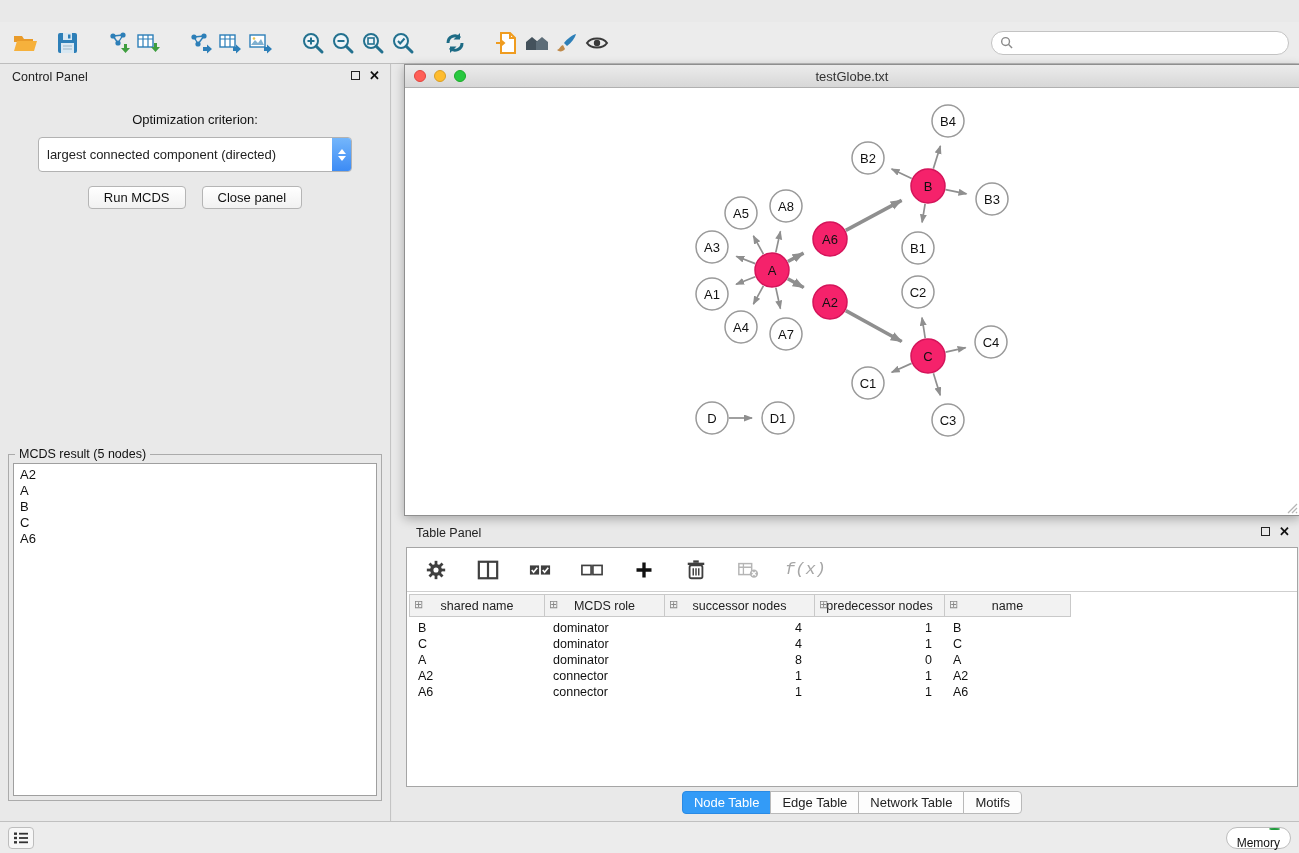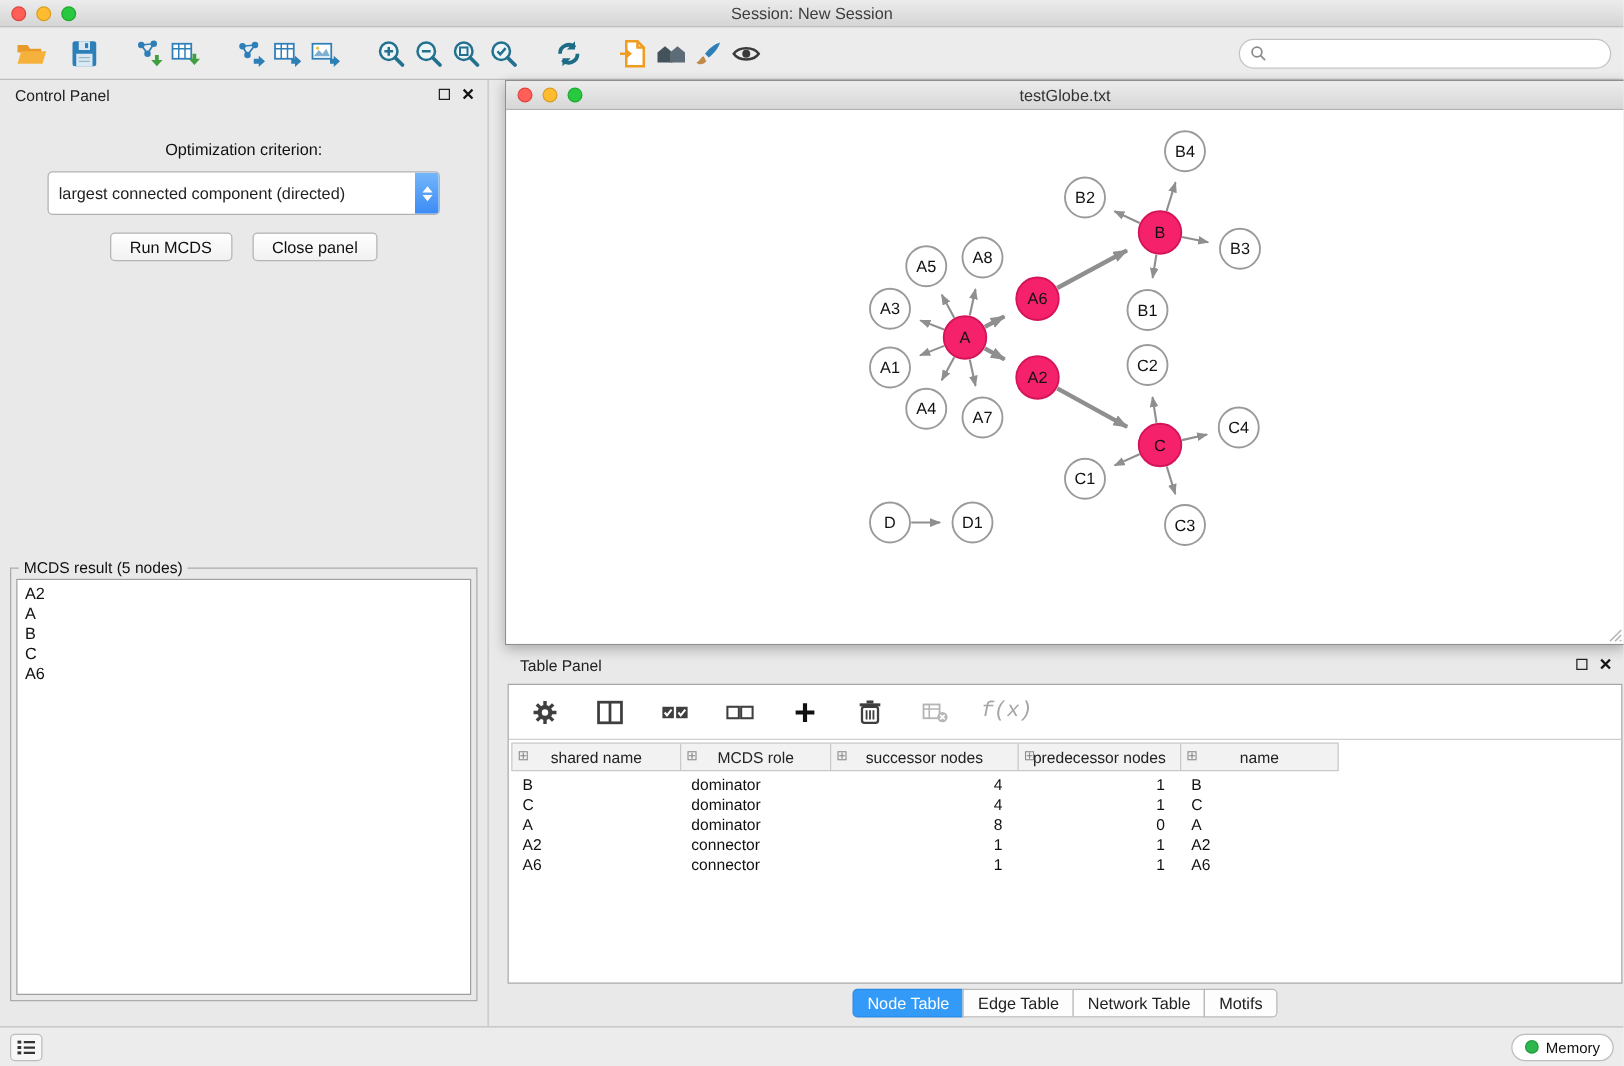--- a/index.html
+++ b/index.html
@@ -90,36 +90,28 @@
   .th:nth-child(4), .td:nth-child(4) { width:130px; }
   .th:nth-child(5), .td:nth-child(5) { width:125px; }
   .tp-tabs { position:absolute; left:0; right:0; bottom:7px; display:flex; justify-content:center; }
 
   
   .statusbar { position:absolute; left:0; right:0; bottom:0; height:32px; background:#ececec; border-top:1px solid #c0c0c0;
     display:flex; align-items:center; padding:0 8px; }
   .status-left-btn { width:26px; height:22px; border:1px solid #bdbdbd; border-radius:4px; background:#f7f7f7;
     display:flex; align-items:center; justify-content:center; }
   .memory-btn { margin-left:auto; height:22px; border:1px solid #bdbdbd; border-radius:11px; background:#fff;
-    display:flex; align-items:center; gap:6px; padding:0 10px; font-size:12px; color:#111; }
+    display:flex; align-items:flex-end; gap:6px; padding:0 10px; font-size:12px; color:#111;flex-direction:column; }
   .mem-dot { width:11px; height:11px; border-radius:50%; background:#2db84d; border:1px solid #209a3c; }
 </style>
 </head>
 <body>
 
 <div class="app">
 
-  <div class="titlebar">
-    <div class="traffic">
-      <span class="tl red"></span>
-      <span class="tl yellow"></span>
-      <span class="tl green"></span>
-    </div>
-    <span>Session: New Session</span>
-  </div>
 
   <div class="toolbar">
     <div class="tbtn">
       <svg width="26" height="24" viewBox="0 0 26 24">
         <path d="M2 5 h8 l2 3 h9 v3 H2z" fill="#e99b2a"></path>
         <path d="M2 20 L5 10 h20 l-3 10z" fill="#f6b13c"></path>
       </svg>
     </div>
     <div class="tb-gap-sm"></div>
     <div class="tbtn">

